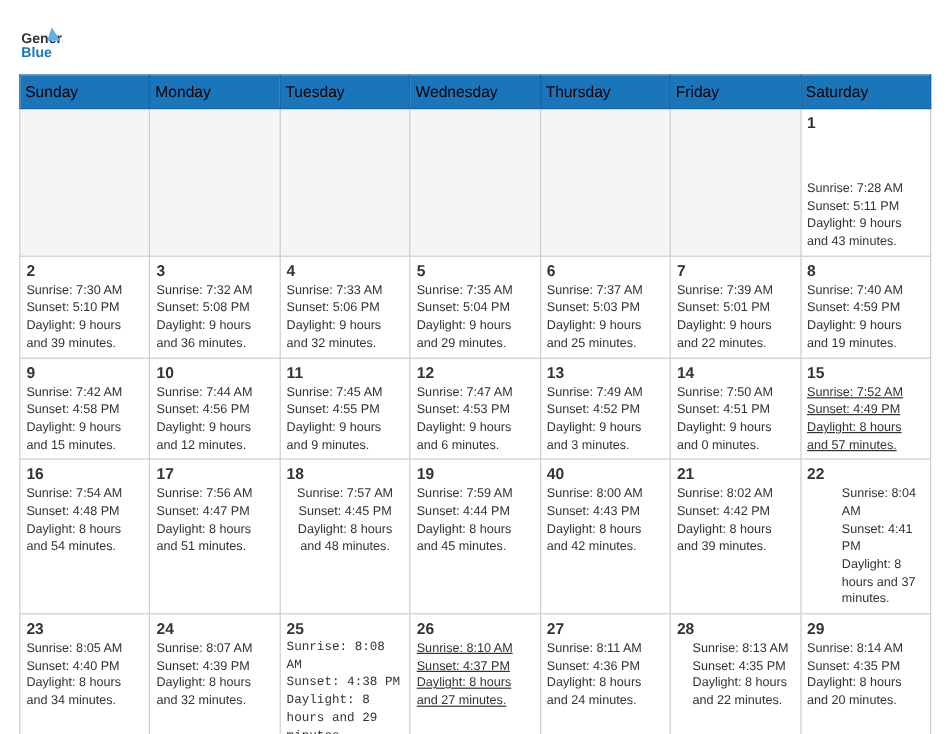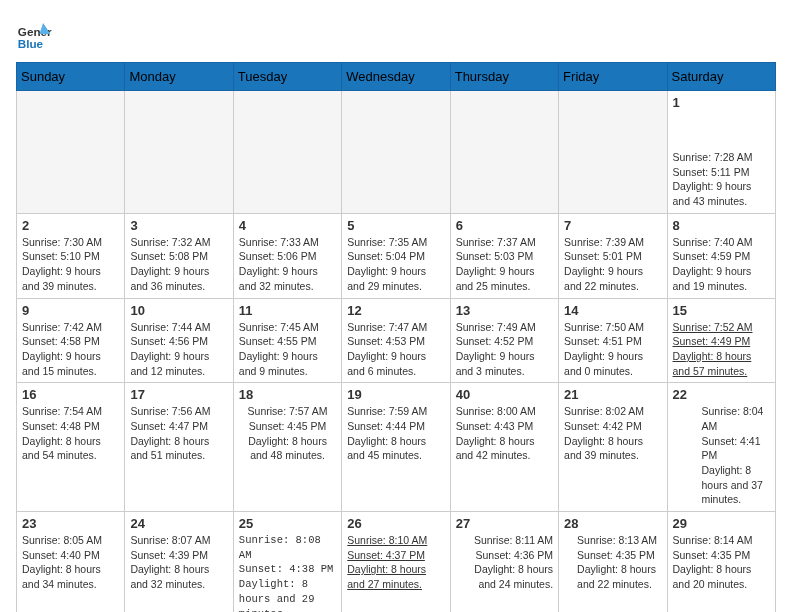--- a/index.html
+++ b/index.html
@@ -276,21 +276,21 @@
 Daylight: 8 hours and 29 minutes.</div>
         </td>
         <td>
           <span class="day-num">26</span>
           <div class="day-info" style="white-space: pre-line; text-decoration: underline;">Sunrise: 8:10 AM
 Sunset: 4:37 PM
 Daylight: 8 hours and 27 minutes.</div>
         </td>
         <td>
           <span class="day-num">27</span>
-          <div class="day-info" style="white-space: pre-line; text-align: right;">Sunrise: 8:11 AM
+          <div class="day-info" style="white-space: pre-line;">Sunrise: 8:11 AM
 Sunset: 4:36 PM
 Daylight: 8 hours and 24 minutes.</div>
         </td>
         <td>
           <span class="day-num">28</span>
           <div class="day-info" style="white-space: pre-line; margin-left: 13px;">Sunrise: 8:13 AM
 Sunset: 4:35 PM
 Daylight: 8 hours and 22 minutes.</div>
         </td>
         <td>

